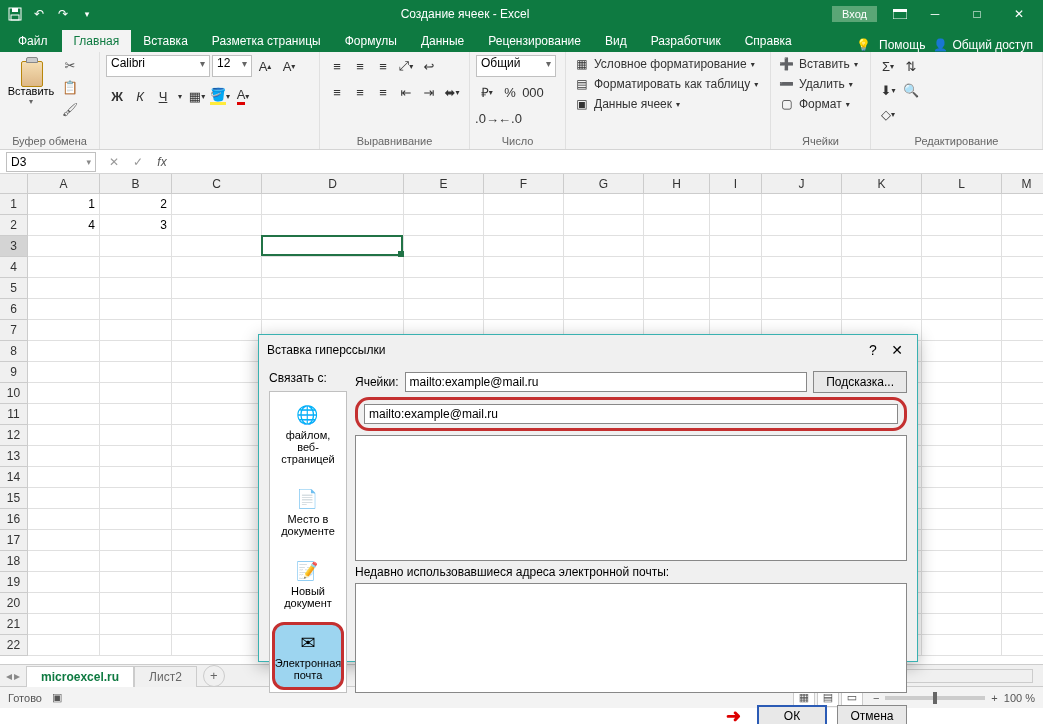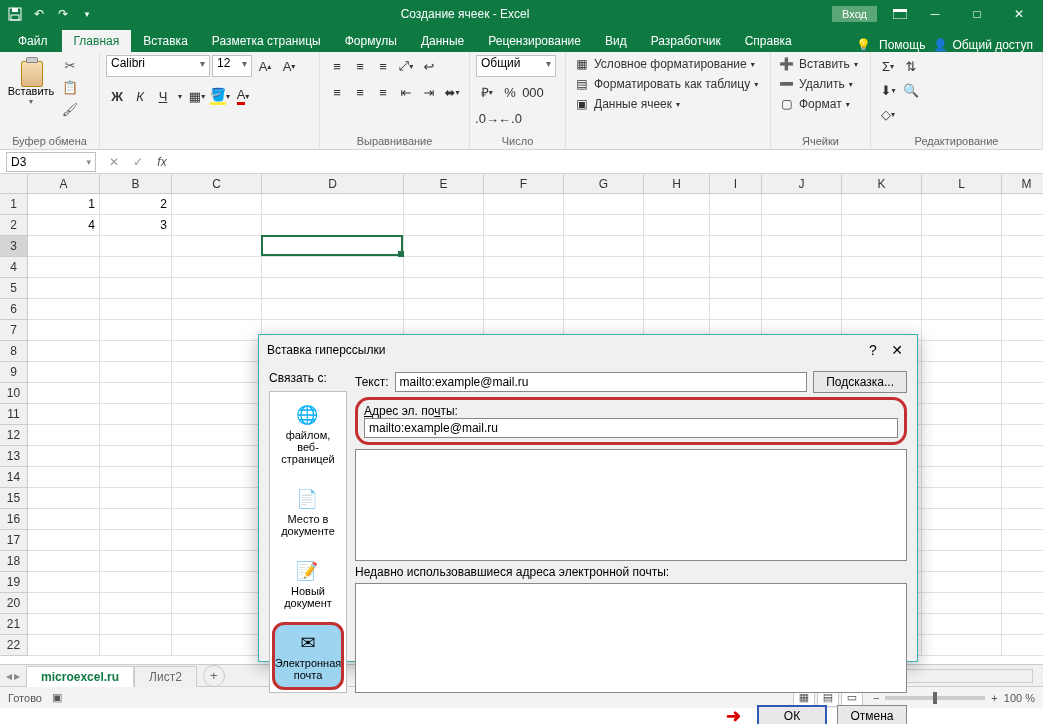--- a/index.html
+++ b/index.html
@@ -752,26 +752,25 @@
           <span>Новый документ</span>
         </div>
         <div class="link-opt sel">
           <span class="link-ico">✉</span>
           <span>Электронная почта</span>
         </div>
       </div>
     </div>
     <div class="dlg-main">
       <div class="dlg-row">
-        <span class="dlg-label">Текст:</span>
+        <span class="dlg-label">Ячейки:</span>
         <input class="dlg-input" value="mailto:example@mail.ru" style="">
         <button class="dlg-btn">Подсказка...</button>
       </div>
       <div class="email-group">
-        <div class="dlg-label"><span style="text-decoration:underline">А</span>дрес эл. по<span style="text-decoration:underline">ч</span>ты:</div>
         <input class="dlg-input" style="width: 100%;" value="mailto:example@mail.ru">
       </div>
       <input class="dlg-input" value="" style="">
       <div class="dlg-label">Недавно использовавшиеся адреса электронной почты:</div>
       <div class="recent-box"></div>
     </div>
   </div>
   <div class="dlg-actions">
     <span class="arrow">➜</span>
     <button class="dlg-btn ok-btn">ОК</button>

